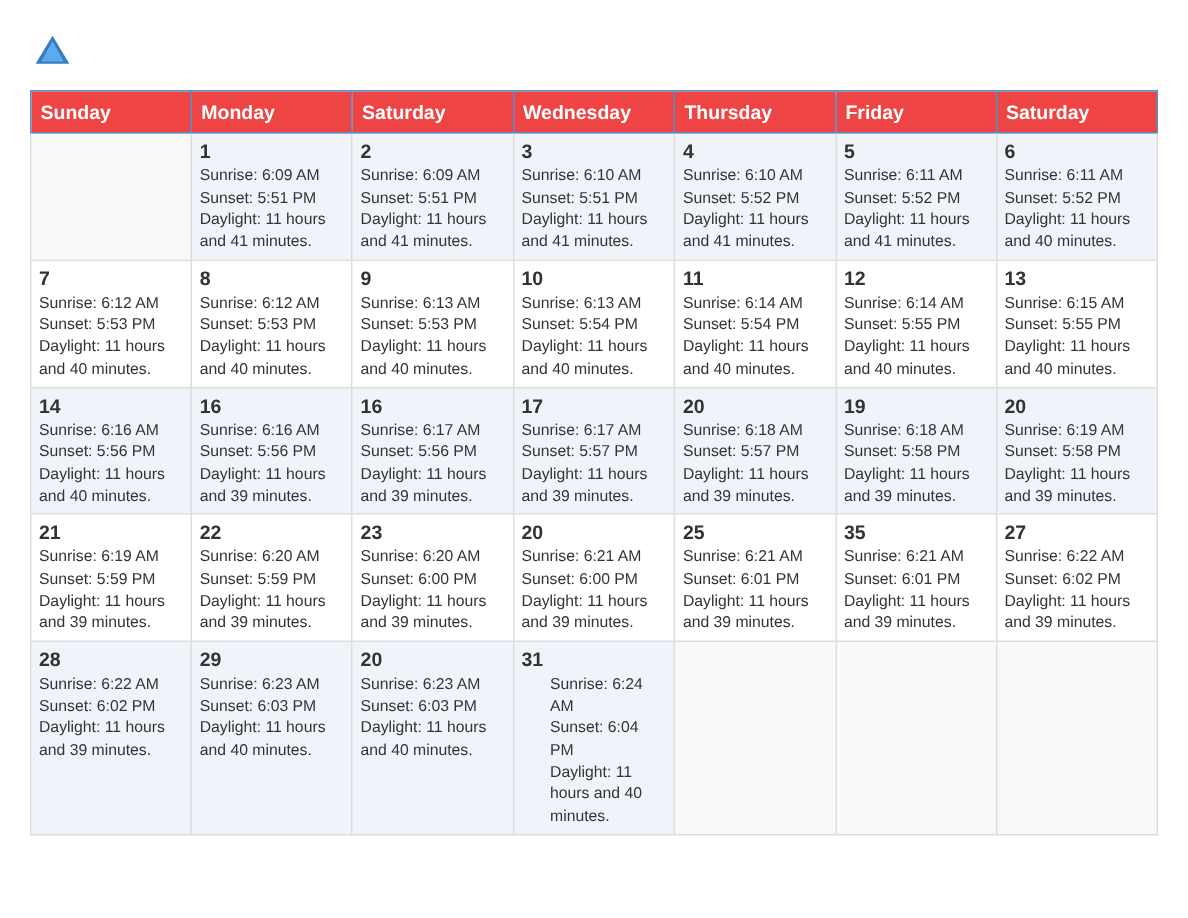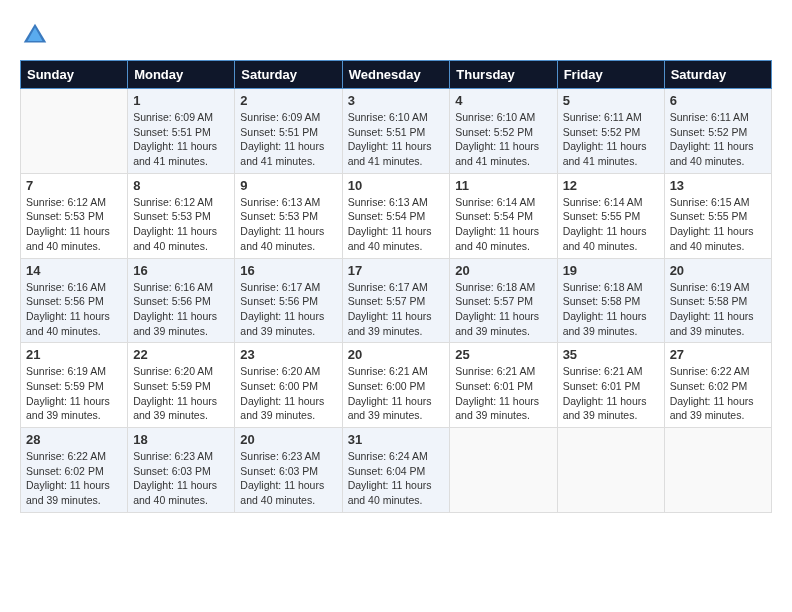--- a/index.html
+++ b/index.html
@@ -51,21 +51,21 @@
     .location {
       font-size: 16px;
       color: #555;
     }
     .calendar {
       width: 100%;
       border-collapse: collapse;
       border: 1px solid #ccc;
     }
     .calendar th {
-      background-color: #0f172a;
+      background-color: #ef4444;
       color: #fff;
       text-align: left;
       padding: 6px 6px;
       font-size: 13px;
       border: 1px solid #5090cc;
     }
     .calendar td {
       vertical-align: top;
       padding: 4px 5px;
       border: 1px solid #ddd;
@@ -299,34 +299,34 @@
         </td>
       </tr>
       <tr>
         <td class="row-stripe">
           <div class="day-number">28</div>
           <div class="day-info" style="white-space: pre-line;">Sunrise: 6:22 AM
 Sunset: 6:02 PM
 Daylight: 11 hours and 39 minutes.</div>
         </td>
         <td class="row-stripe">
-          <div class="day-number">18</div>
+          <div class="day-number">29</div>
           <div class="day-info" style="white-space: pre-line;">Sunrise: 6:23 AM
 Sunset: 6:03 PM
 Daylight: 11 hours and 40 minutes.</div>
         </td>
         <td class="row-stripe">
           <div class="day-number">20</div>
           <div class="day-info" style="white-space: pre-line;">Sunrise: 6:23 AM
 Sunset: 6:03 PM
 Daylight: 11 hours and 40 minutes.</div>
         </td>
         <td class="row-stripe">
           <div class="day-number">31</div>
-          <div class="day-info" style="white-space: pre-line;">Sunrise: 6:24 AM
+          <div class="day-info" style="white-space: pre-line; margin-left: 19px;">Sunrise: 6:24 AM
 Sunset: 6:04 PM
 Daylight: 11 hours and 40 minutes.</div>
         </td>
         <td class="row-stripe empty"></td>
         <td class="row-stripe empty"></td>
         <td class="row-stripe empty"></td>
       </tr>
     </tbody>
 </table>
 

